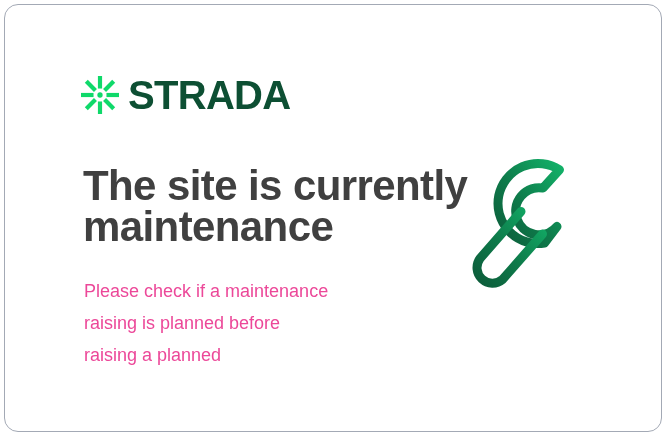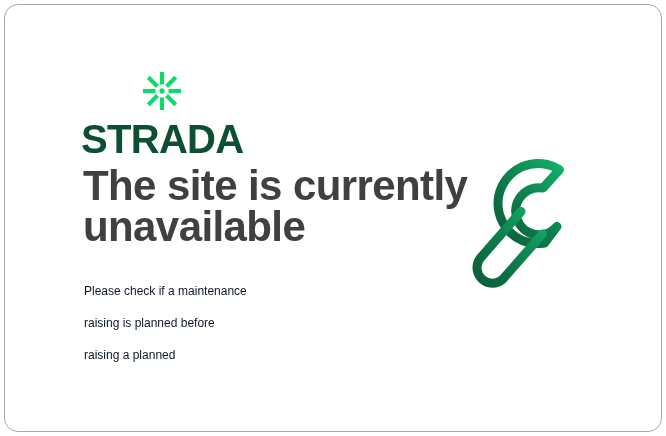--- a/index.html
+++ b/index.html
@@ -33,21 +33,20 @@
 
   
   .brand {
     position: absolute;
     left: 76px;
     top: 67px;
     display: flex;
     align-items: center;
     gap: 9px;
     height: 46px;
-    flex-direction: column;
   }
 
   .brand-mark {
     width: 38px;
     height: 38px;
     display: block;
     flex: 0 0 auto;
   }
 
   .brand-word {
@@ -73,24 +72,24 @@
     color: #404040;
   }
   .headline .line { display: block; white-space: nowrap; }
 
   
   .bodycopy {
     position: absolute;
     left: 79px;
     top: 270px;
     width: 330px;
-    font-size: 12px;
+    font-size: 18px;
     line-height: 32px;
     font-weight: normal;
-    color: #0f172a;
+    color: #ec4899;
   }
   .bodycopy .line { display: block; white-space: nowrap; }
 
   
   .wrench {
     position: absolute;
     left: 455px;
     top: 150px;
     width: 160px;
     height: 160px;
@@ -120,21 +119,21 @@
             <line x1="38" y1="62" x2="14" y2="86"></line>
           </g>
           <circle cx="50" cy="50" r="7" fill="#0fd96a"></circle>
         </svg>
       </span>
       <span class="brand-word">STRADA</span>
     </div>
 
     <h1 class="headline">
       <span class="line">The site is currently</span>
-      <span class="line">unavailable</span>
+      <span class="line">maintenance</span>
     </h1>
 
     <p class="bodycopy">
       <span class="line">Please check if a maintenance</span>
       <span class="line">raising is planned before</span>
       <span class="line">raising a planned</span>
     </p>
 
     <div class="wrench">
       <svg viewBox="0 0 160 160" xmlns="http://www.w3.org/2000/svg" aria-hidden="true">

